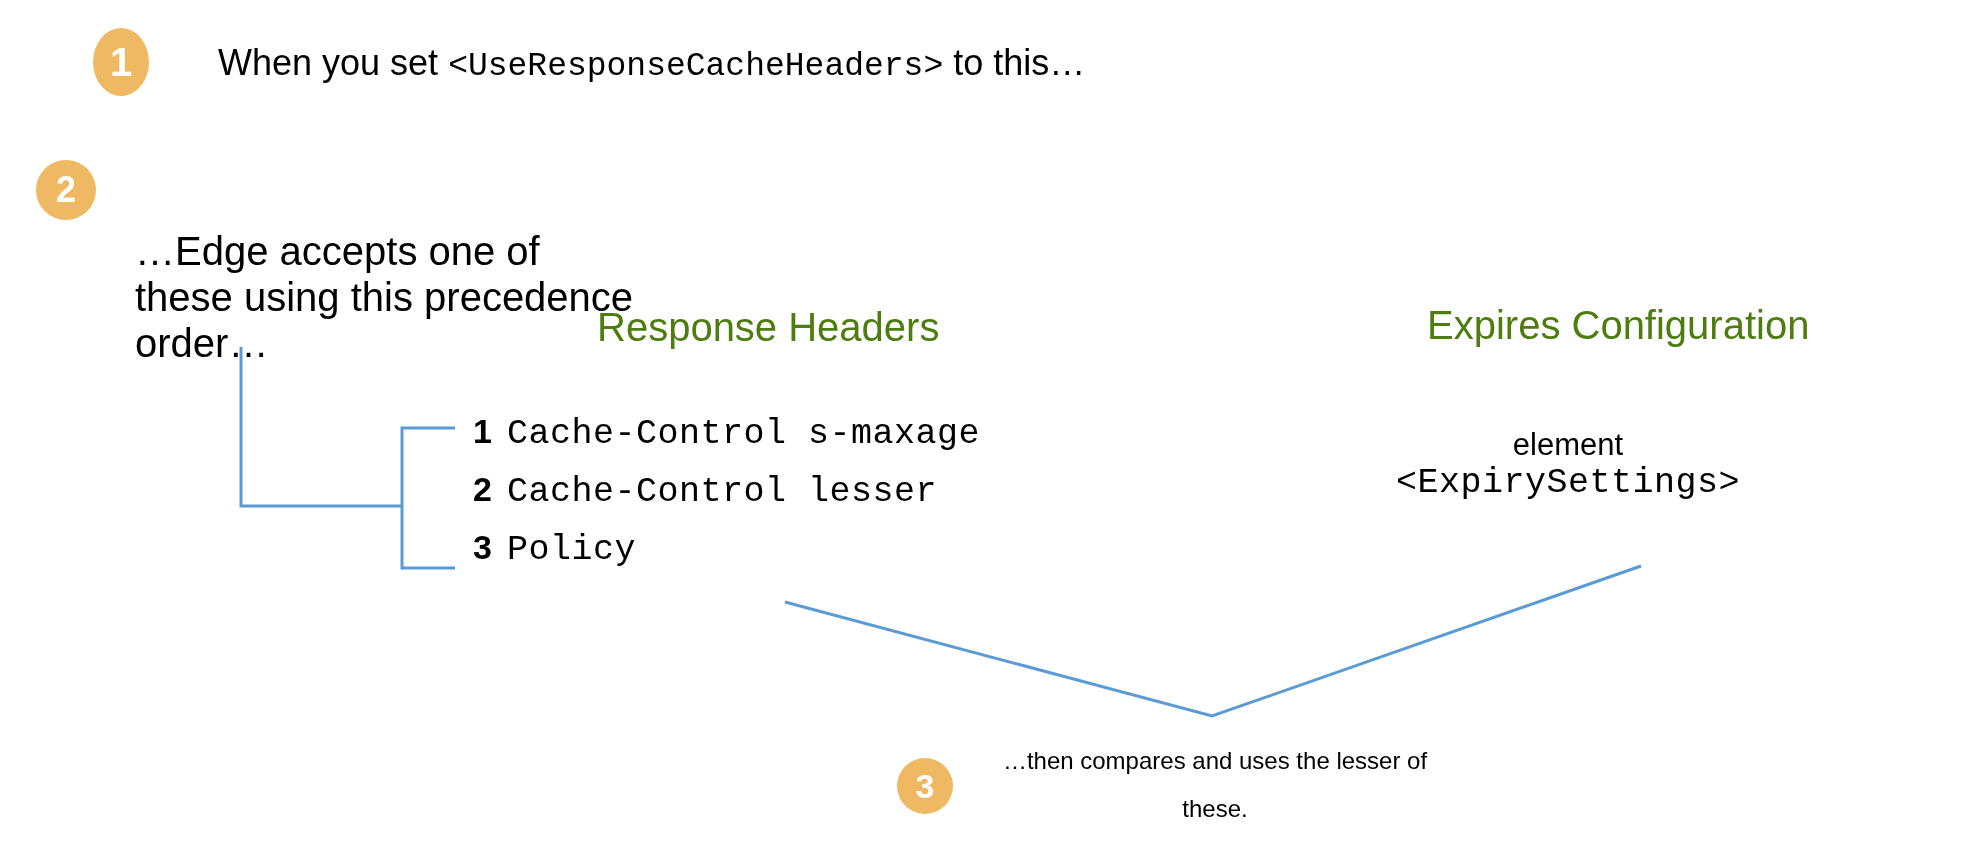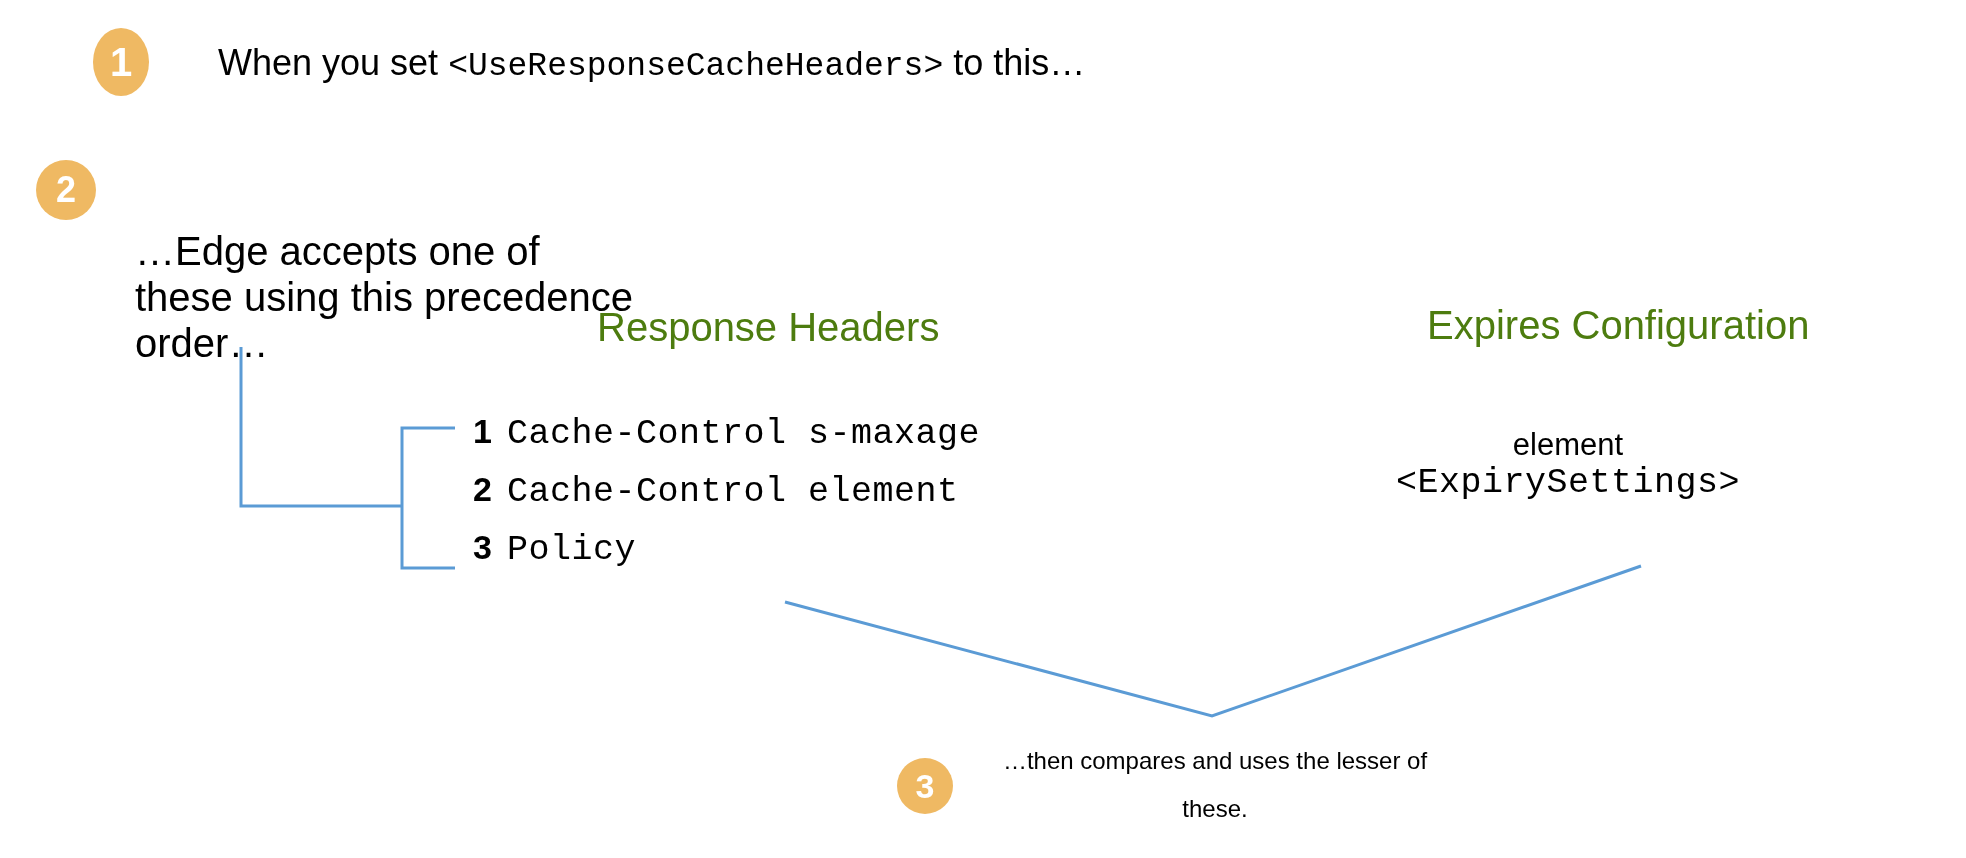--- a/index.html
+++ b/index.html
@@ -192,21 +192,21 @@
 
   <div class="column-heading" id="heading-response-headers">Response Headers</div>
 
   <ul id="precedence-list">
     <li>
       <span class="rank-number">1</span>
       <span class="header-name">Cache-Control s-maxage</span>
     </li>
     <li>
       <span class="rank-number">2</span>
-      <span class="header-name">Cache-Control element</span>
+      <span class="header-name">Cache-Control lesser</span>
     </li>
     <li>
       <span class="rank-number">3</span>
       <span class="header-name">Policy</span>
     </li>
   </ul>
 
   <div class="column-heading" id="heading-policy-configuration">Expires Configuration</div>
 
   <div id="policy-block">

